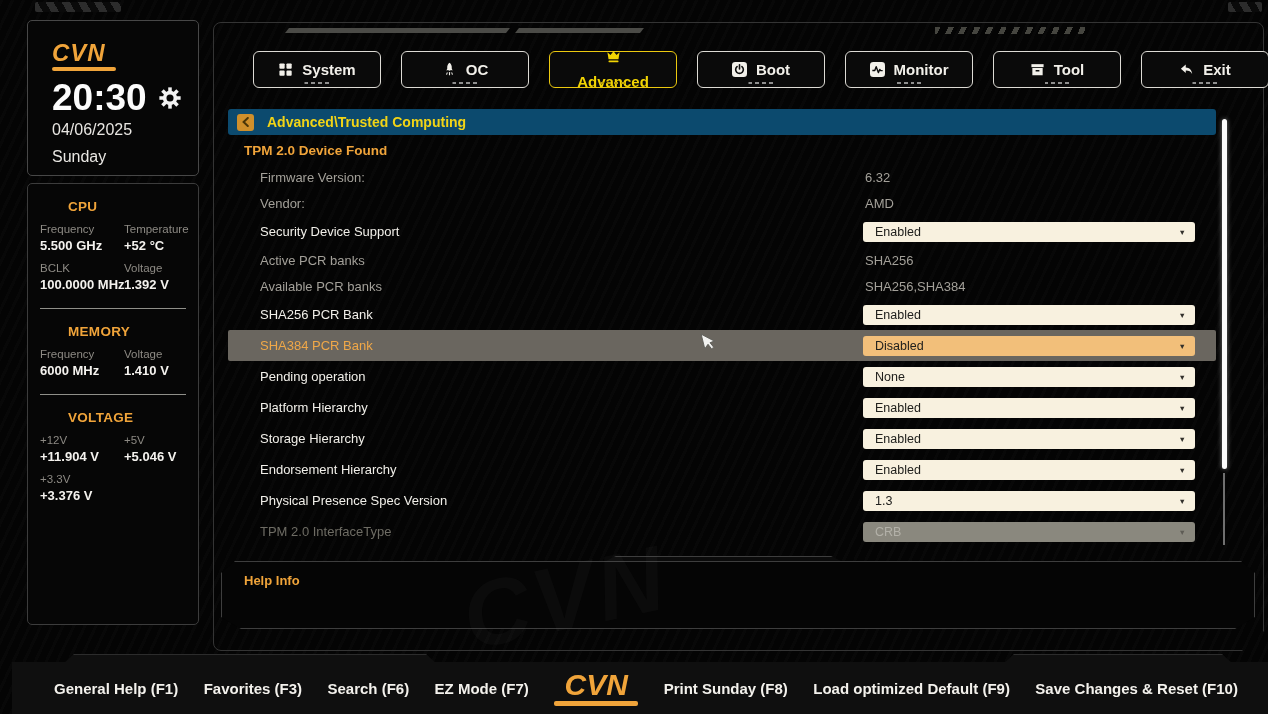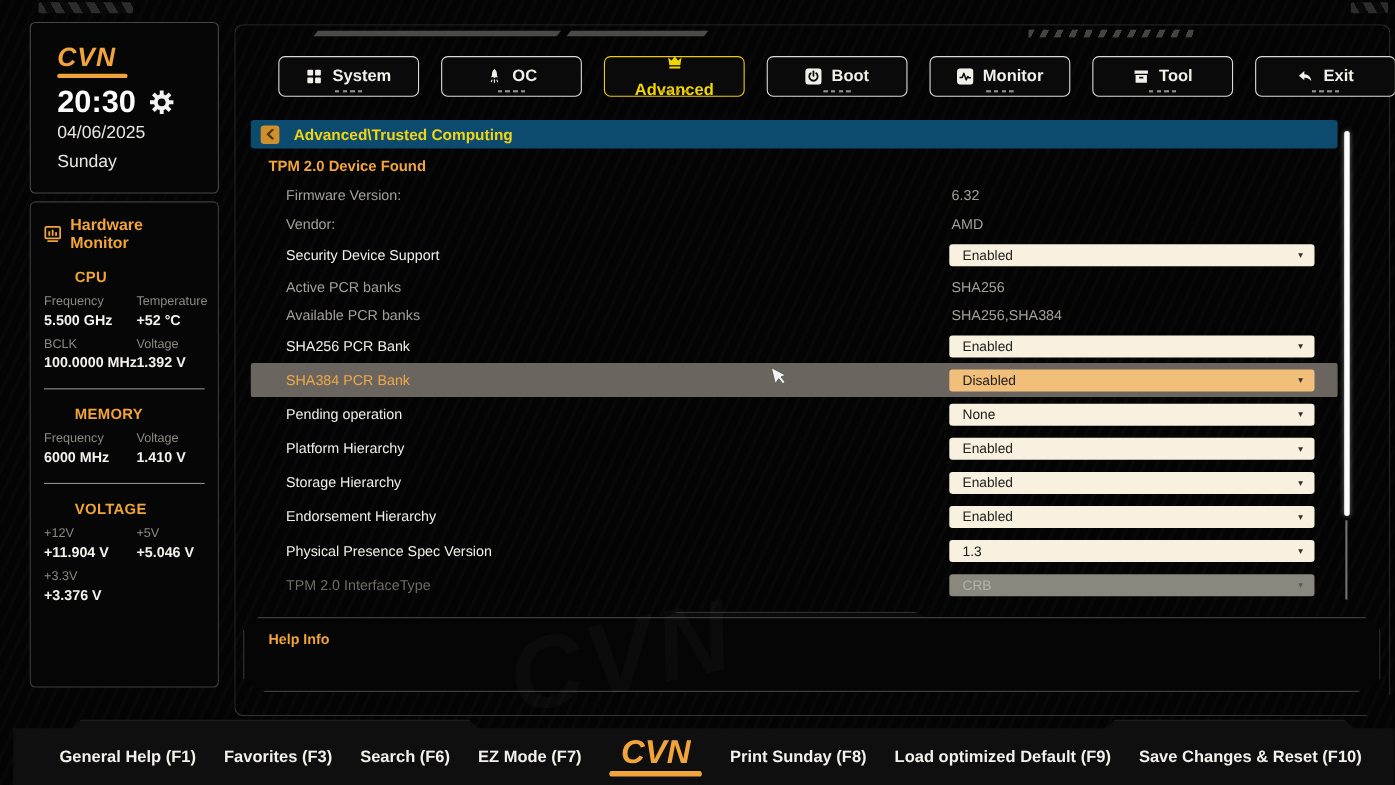--- a/index.html
+++ b/index.html
@@ -11,21 +11,21 @@
   
   .hazard{position:absolute;height:10px;background:repeating-linear-gradient(60deg,#2c2c2c 0 7px,#0a0a0a 7px 14px);border-radius:2px;}
 
   
   .panel{position:absolute;background:#060606;border:1px solid #474747;border-radius:5px;box-sizing:border-box;}
   .clock-panel{left:27px;top:20px;width:172px;height:156px;}
   .clock-inner{padding:20px 0 0 24px;}
   .logo{color:#f0a43a;font-weight:800;font-style:italic;font-size:24px;letter-spacing:1px;line-height:1;}
   .logo-bar{width:64px;height:4px;background:#f0a43a;border-radius:2px;margin-top:2px;}
   .time-row{display:flex;align-items:center;margin-top:8px;}
-  .time{color:#fcfcfc;font-weight:700;font-size:28px;line-height:1;}
+  .time{color:#fcfcfc;font-weight:700;font-size:37px;line-height:1;}
   .gear{width:26px;height:26px;color:#f2f2f2;margin-left:10px;}
   .gear svg{width:100%;height:100%;display:block;}
   .date{color:#e8e6e2;font-size:16px;margin-top:5px;}
   .day{color:#e8e6e2;font-size:16px;margin-top:9px;}
 
   .hw-panel{left:27px;top:183px;width:172px;height:442px;border-color:#3c3c3c;}
   .hw-header{display:flex;gap:8px;align-items:center;padding:13px 12px 0;color:#f0a43a;font-weight:700;font-size:14.5px;}
   .hw-icon{width:16px;height:16px;color:#f0a43a;}
   .hw-icon svg{width:100%;height:100%;display:block;}
   .hw-body{padding:0 12px;}
@@ -138,32 +138,20 @@
               <circle cx="11" cy="11" r="3" fill="#060606"></circle>
             </svg>
         </span>
       </div>
       <div class="date">04/06/2025</div>
       <div class="day">Sunday</div>
     </div>
   </div>
 
   <div class="panel hw-panel">
-    <div class="hw-header">
-      <span class="hw-icon">
-        <svg viewBox="0 0 16 16">
-            <rect x="1.2" y="1.2" width="13.6" height="10.6" rx="1.2" fill="none" stroke="currentColor" stroke-width="1.6"></rect>
-            <rect x="4" y="5.2" width="1.7" height="4.2" fill="currentColor"></rect>
-            <rect x="7.1" y="3.8" width="1.7" height="5.6" fill="currentColor"></rect>
-            <rect x="10.2" y="6" width="1.7" height="3.4" fill="currentColor"></rect>
-            <rect x="3" y="13.4" width="10" height="1.6" rx=".6" fill="currentColor"></rect>
-          </svg>
-      </span>
-      <span>Hardware Monitor</span>
-    </div>
     <div class="hw-body" id="hw-sections">
         <div class="hw-section-title">CPU</div>
         <div class="hw-grid">
           <div class="metric">
             <div class="m-label">Frequency</div>
             <div class="m-value">5.500 GHz</div>
           </div>
           <div class="metric">
             <div class="m-label">Temperature</div>
             <div class="m-value">+52 °C</div>

